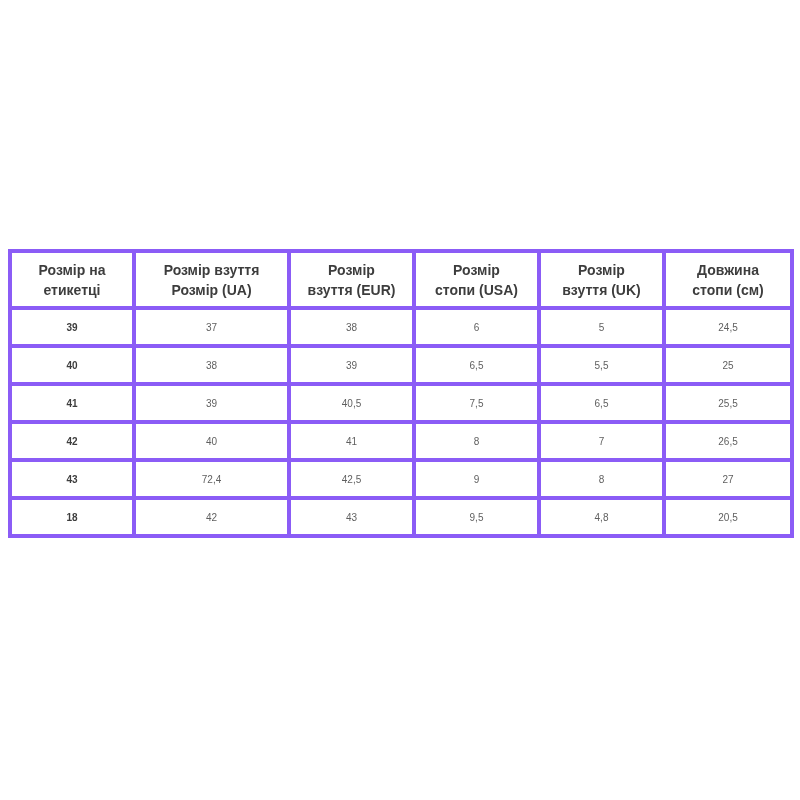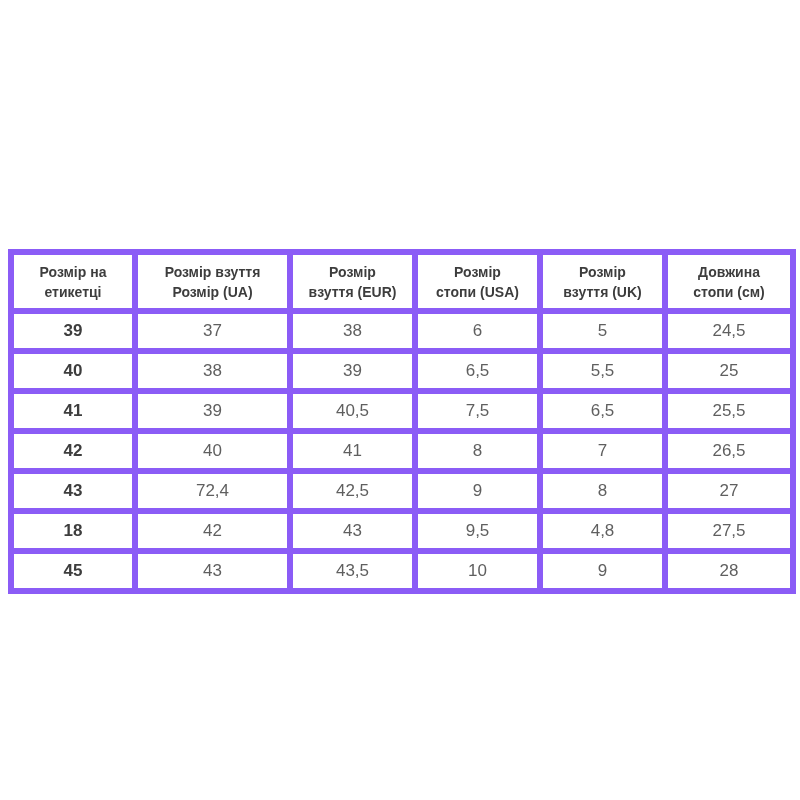--- a/index.html
+++ b/index.html
@@ -19,36 +19,36 @@
     position: absolute;
     left: 8px;
     top: 249px;
     width: 782px;
     border-collapse: collapse;
     table-layout: fixed;
     background: #ffffff;
   }
   table.size-table th,
   table.size-table td {
-    border: 6px solid #8b5cf6;
+    border: 4px solid #8b5cf6;
     text-align: center;
     vertical-align: middle;
     padding: 0;
     background: #ffffff;
   }
   table.size-table th {
     height: 53px;
     font-size: 14px;
     font-weight: bold;
     color: #3d3d3d;
     line-height: 20px;
   }
   table.size-table td {
     height: 34px;
-    font-size: 17px;
+    font-size: 10px;
     font-weight: normal;
     color: #5f5f5f;
   }
   table.size-table td.row-label {
     font-weight: bold;
     color: #3d3d3d;
   }
 </style>
 </head>
 <body>
@@ -131,25 +131,17 @@
         <td>9</td>
         <td>8</td>
         <td>27</td>
       </tr>
       <tr>
         <td class="row-label">18</td>
         <td>42</td>
         <td>43</td>
         <td>9,5</td>
         <td>4,8</td>
-        <td>27,5</td>
-      </tr>
-      <tr>
-        <td class="row-label">45</td>
-        <td>43</td>
-        <td>43,5</td>
-        <td>10</td>
-        <td>9</td>
-        <td>28</td>
+        <td>20,5</td>
       </tr>
     </tbody>
   </table>
 </div>
 
 </body></html>

